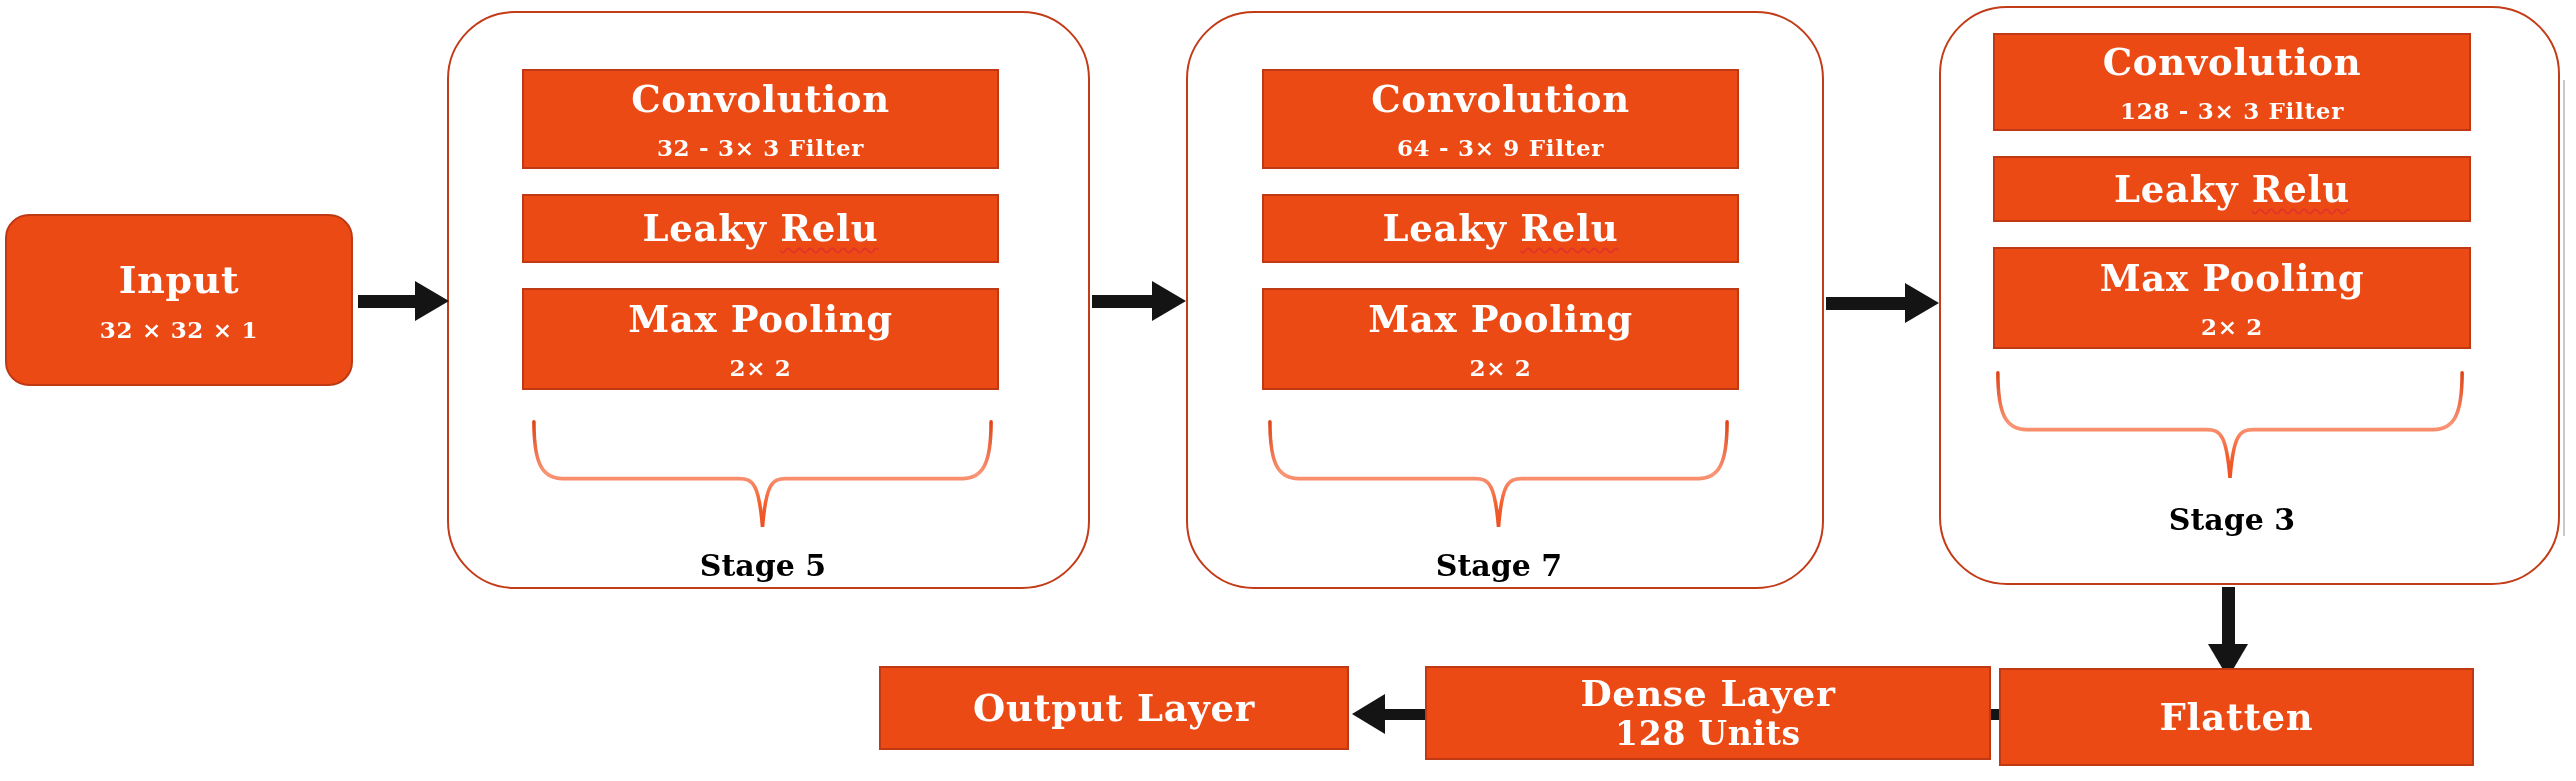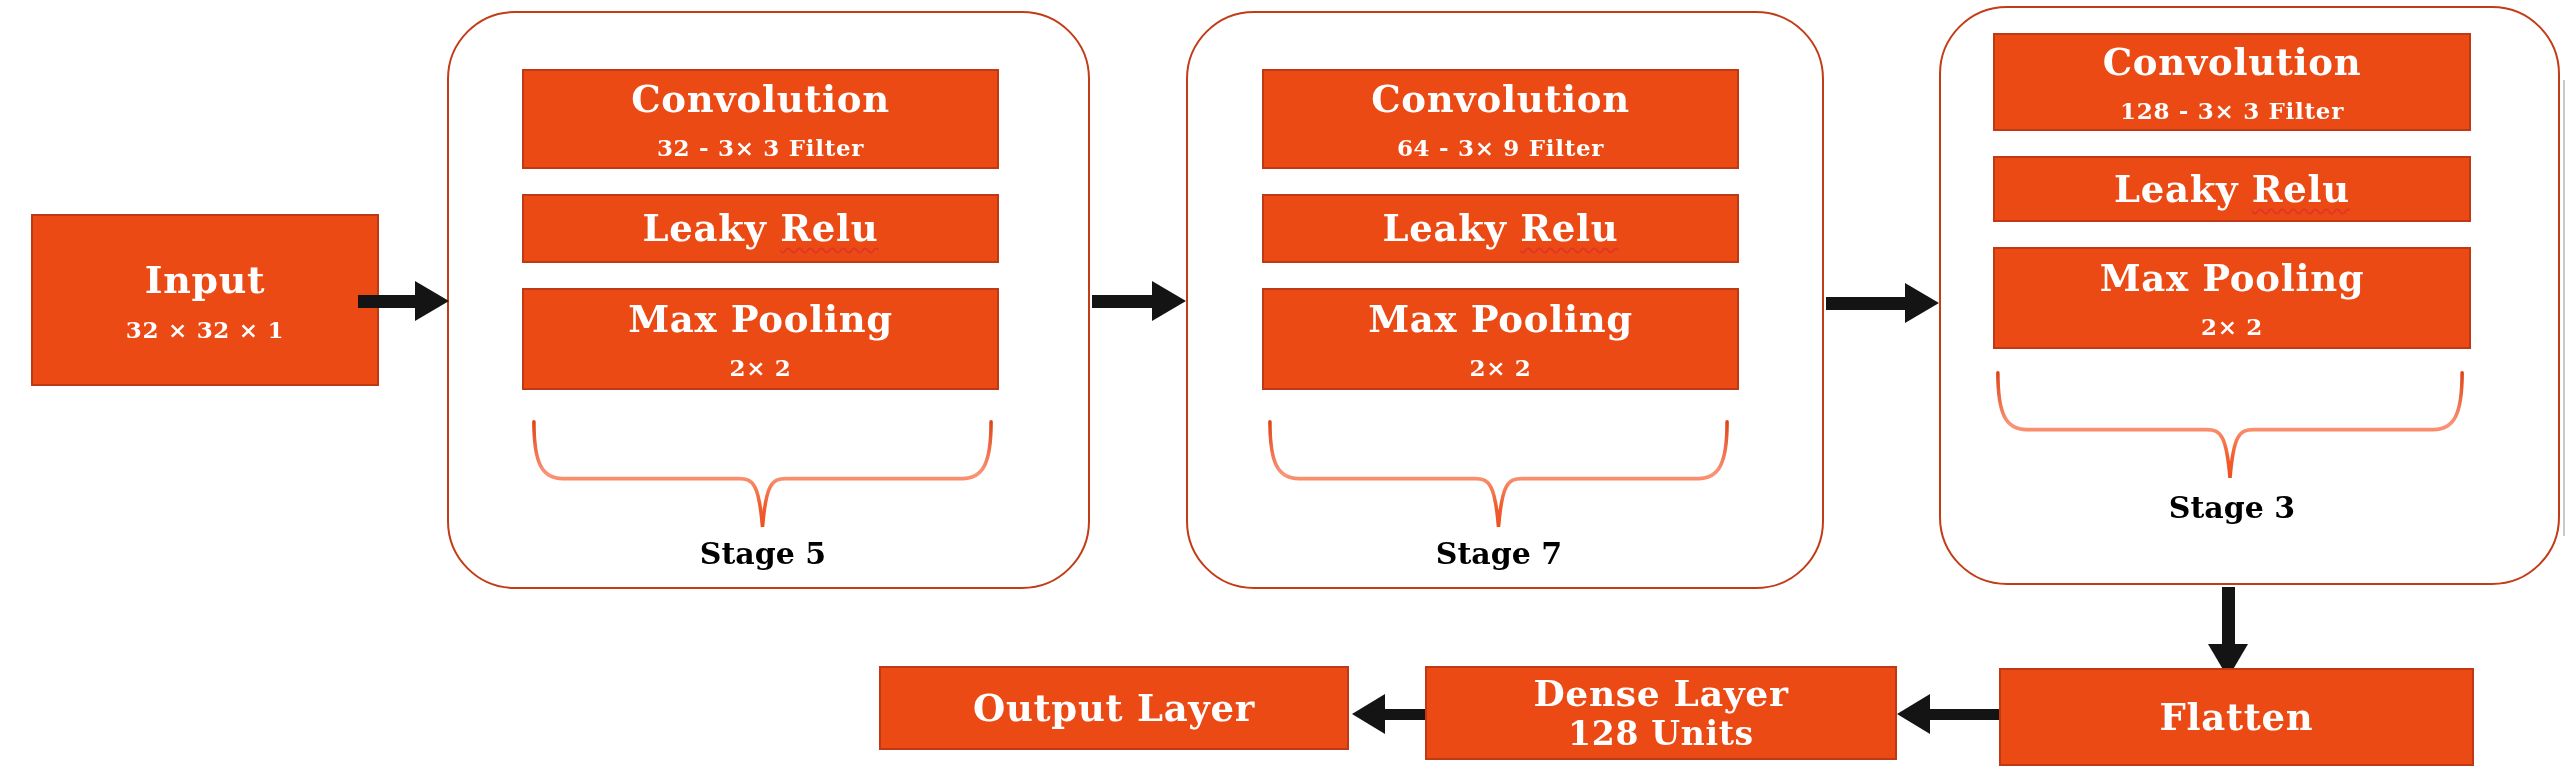--- a/index.html
+++ b/index.html
@@ -49,35 +49,36 @@
   
   #s2-conv{left:1262px;top:69px;width:477px;height:100px;}
   #s2-act {left:1262px;top:194px;width:477px;height:69px;}
   #s2-pool{left:1262px;top:288px;width:477px;height:102px;}
   
   #s3-conv{left:1993px;top:33px;width:478px;height:98px;}
   #s3-act {left:1993px;top:156px;width:478px;height:66px;}
   #s3-pool{left:1993px;top:247px;width:478px;height:102px;}
 
   
-  #input-box{left:31px;top:214px;width:348px;height:172px;border-width:2.9px;}
+  #input-box{left:5px;top:214px;width:348px;height:172px;border-width:2.9px;border-radius:24px;}
   #input-box .title{font-size:38px;}
   #output-box{left:879px;top:666px;width:470px;height:84px;}
-  #dense-box{left:1425px;top:666px;width:472px;height:94px;}
+  #dense-box{left:1425px;top:666px;width:566px;height:94px;}
   #dense-box .title{font-size:36px;}
   #dense-box .subtitle{font-size:33px;margin-top:1.4px;}
   #flatten-box{left:1999px;top:668px;width:475px;height:98px;}
 
   
   .stage-label{
     position:absolute;
     color:#000000;
     font-size:30px;font-weight:700;
     text-align:center;
     width:214px;
+    margin-top:12px;
   }
   #label-stage1{left:656px;top:536px;}
   #label-stage2{left:1392px;top:536px;}
   #label-stage3{left:2125px;top:490px;}
 
   
   .brace{position:absolute;}
   #brace1{left:531px;top:419px;}
   #brace2{left:1267px;top:419px;}
   #brace3{left:1995px;top:370px;}

